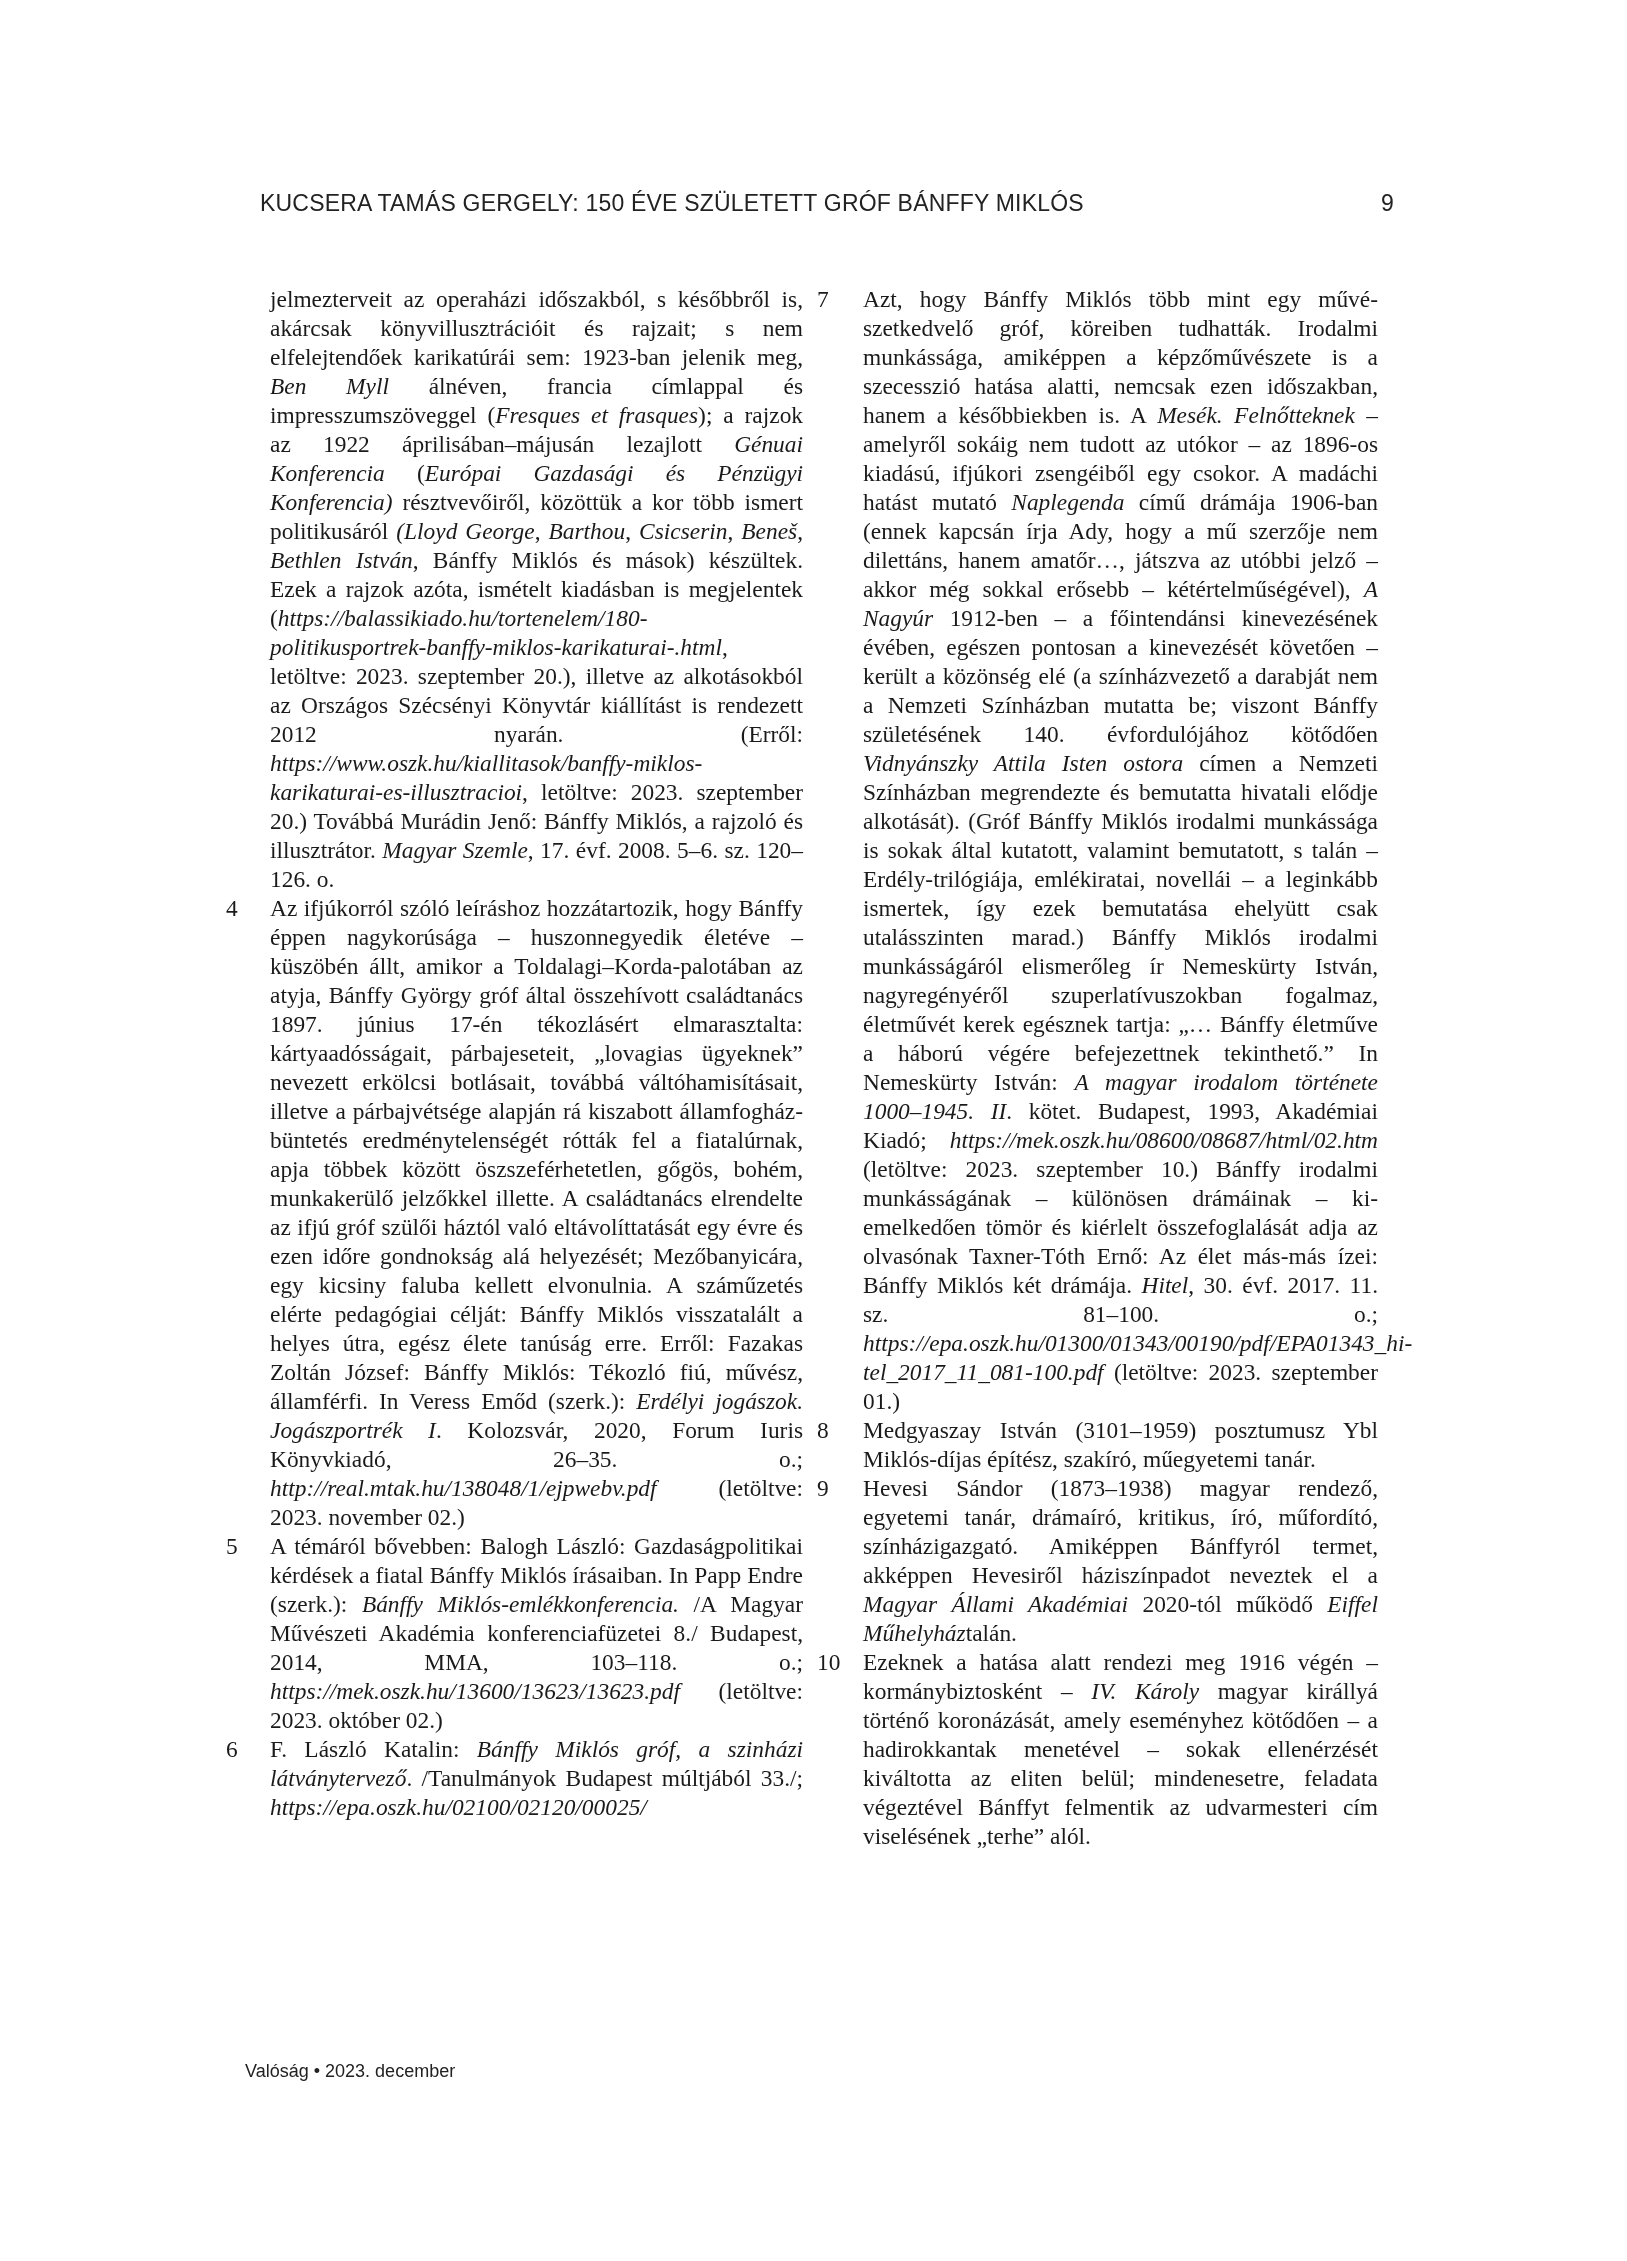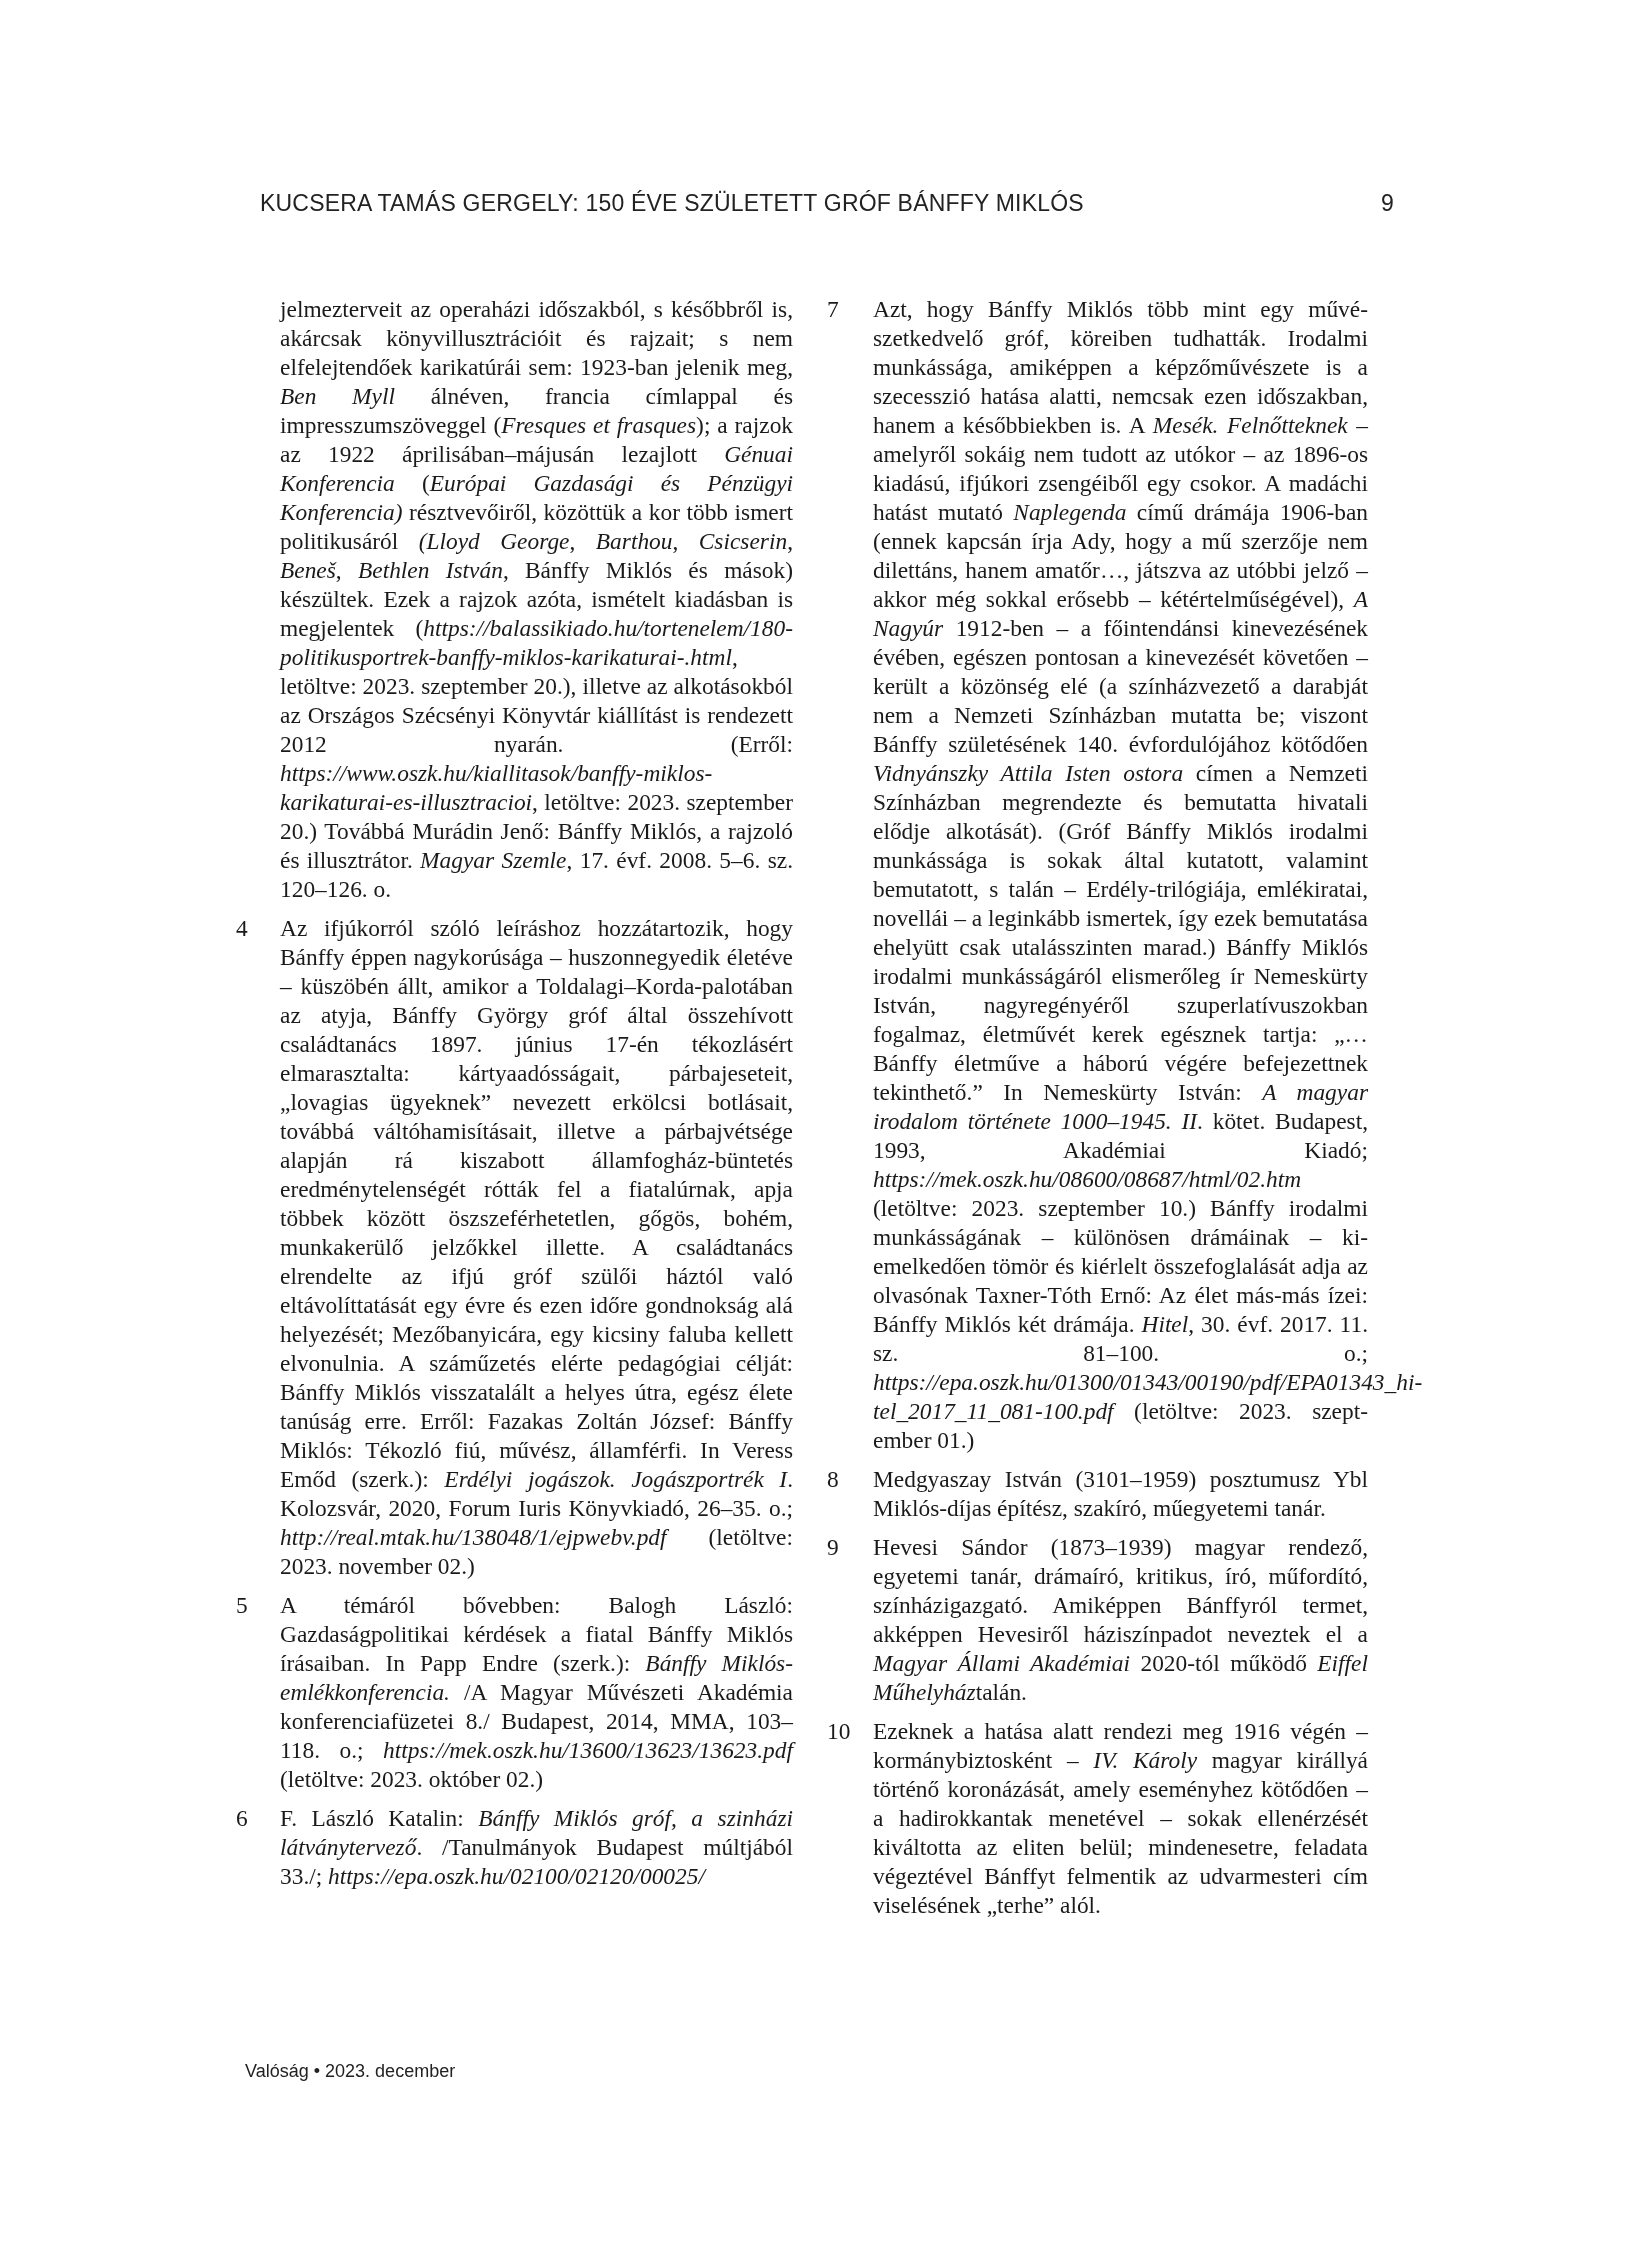--- a/index.html
+++ b/index.html
@@ -9,21 +9,21 @@
     font-family: "Liberation Sans", sans-serif; font-size: 23px; letter-spacing: 0.2px;
     display: flex; justify-content: space-between; color: #222;
   }
   .col {
     position: absolute; top: 285px;
     font-family: "Liberation Serif", serif; font-size: 23.4px; line-height: 29px;
     text-align: justify; hyphens: manual;
   }
   .col-left { left: 270px; width: 533px; }
   .col-right { left: 863px; width: 515px; }
-  .note { position: relative; margin: 10px; }
+  .note { position: relative; margin: 0; }
   .note-num { position: absolute; left: -44px; top: 0; width: 31px; text-align: left; }
   .col-right .note-num { left: -46px; }
   p.note > span { }
   .it { font-style: italic; }
   .footer {
     position: absolute; left: 245px; top: 2061px;
     font-family: "Liberation Sans", sans-serif; font-size: 18px; color: #222;
   }
 </style>
 </head>
@@ -40,21 +40,21 @@
       <p class="note"><span class="note-num">4</span><span>Az ifjúkorról szóló leíráshoz hozzátartozik, hogy Bánffy éppen nagykorúsága – huszonnegyedik életéve – küszöbén állt, amikor a Toldalagi–Korda-palotában az atyja, Bánffy György gróf által összehívott családtanács 1897. június 17-én tékozlásért elmarasztalta: kártyaadósságait, párbajeseteit, „lovagias ügyeknek” nevezett erkölcsi botlásait, továbbá váltóhamisításait, illetve a párbajvétsége alapján rá kiszabott államfogház-büntetés eredménytelenségét rót­ták fel a fiatalúrnak, apja többek között ösz­szeférhetetlen, gőgös, bohém, munkakerülő jelzőkkel illette. A családtanács elrendelte az ifjú gróf szülői háztól való eltávolíttatását egy évre és ezen időre gondnokság alá helye­zését; Mezőbanyicára, egy kicsiny faluba kel­lett elvonulnia. A száműzetés elérte pedagógiai célját: Bánffy Miklós visszatalált a helyes útra, egész élete tanúság erre. Erről: Fazakas Zoltán József: Bánffy Miklós: Tékozló fiú, művész, államférfi. In Veress Emőd (szerk.): </span><span class="it">Erdélyi jo­gászok. Jogászportrék I</span><span>. Kolozsvár, 2020, Forum Iuris Könyvkiadó, 26–35. o.; </span><span class="it">http://real.mtak.hu/138048/1/ejpwebv.pdf</span><span> (letöltve: 2023. novem­ber 02.)</span></p>
       <p class="note"><span class="note-num">5</span><span>A témáról bővebben: Balogh László: Gazdaságpolitikai kérdések a fiatal Bánffy Miklós írásaiban. In Papp Endre (szerk.): </span><span class="it">Bánffy Miklós-emlékkonferencia.</span><span> /A Magyar Művészeti Akadémia konferenciafüzetei 8./ Budapest, 2014, MMA, 103–118. o.; </span><span class="it">https://mek.oszk.hu/13600/13623/13623.pdf</span><span> (letöltve: 2023. október 02.)</span></p>
       <p class="note"><span class="note-num">6</span><span>F. László Katalin: </span><span class="it">Bánffy Miklós gróf, a szinházi látványtervező</span><span>. /Tanulmányok Budapest múltjá­ból 33./; </span><span class="it">https://epa.oszk.hu/02100/02120/00025/</span></p>
     </div>
 </div>
 
 <div class="col col-right">
   <div>
       <p class="note"><span class="note-num">7</span><span>Azt, hogy Bánffy Miklós több mint egy művé­szetkedvelő gróf, köreiben tudhatták. Irodalmi munkássága, amiképpen a képzőművészete is a szecesszió hatása alatti, nemcsak ezen idő­szakban, hanem a későbbiekben is. A </span><span class="it">Mesék. Felnőtteknek</span><span> – amelyről sokáig nem tudott az utókor – az 1896-os kiadású, ifjúkori zsengéiből egy csokor. A madáchi hatást mutató </span><span class="it">Naplegenda</span><span> című drámája 1906-ban (ennek kapcsán írja Ady, hogy a mű szerzője nem dilettáns, hanem amatőr…, játszva az utóbbi jelző – akkor még sokkal erősebb – kétértelműségével), </span><span class="it">A Nagyúr</span><span> 1912-ben – a főintendánsi kinevezésének évében, egészen pontosan a kinevezését követően – ke­rült a közönség elé (a színházvezető a darabját nem a Nemzeti Színházban mutatta be; viszont Bánffy születésének 140. évfordulójához kötő­dően </span><span class="it">Vidnyánszky Attila Isten ostora</span><span> címen a Nemzeti Színházban megrendezte és bemutatta hivatali elődje alkotását). (Gróf Bánffy Miklós irodalmi munkássága is sokak által kutatott, valamint bemutatott, s talán – Erdély-trilógiája, emlékiratai, novellái – a leginkább ismertek, így ezek bemutatása ehelyütt csak utalásszinten ma­rad.) Bánffy Miklós irodalmi munkásságáról el­ismerőleg ír Nemeskürty István, nagyregényéről szuperlatívuszokban fogalmaz, életművét kerek egésznek tartja: „… Bánffy életműve a háború végére befejezettnek tekinthető.” In Nemeskürty István: </span><span class="it">A magyar irodalom története 1000–1945. II</span><span>. kötet. Budapest, 1993, Akadémiai Kiadó; </span><span class="it">https://mek.oszk.hu/08600/08687/html/02.htm</span><span> (letöltve: 2023. szeptember 10.) Bánffy irodalmi munkásságának – különösen drámáinak – ki­emelkedően tömör és kiérlelt összefoglalását adja az olvasónak Taxner-Tóth Ernő: Az élet más-más ízei: Bánffy Miklós két drámája. </span><span class="it">Hitel</span><span>, 30. évf. 2017. 11. sz. 81–100. o.; </span><span class="it">https://epa.oszk.hu/01300/01343/00190/pdf/EPA01343_hi­tel_2017_11_081-100.pdf</span><span> (letöltve: 2023. szept­ember 01.)</span></p>
       <p class="note"><span class="note-num">8</span><span>Medgyaszay István (3101–1959) posztumusz Ybl Miklós-díjas építész, szakíró, műegyetemi tanár.</span></p>
-      <p class="note"><span class="note-num">9</span><span>Hevesi Sándor (1873–1939) magyar rendező, egyetemi tanár, drámaíró, kritikus, író, műfordító, színházigazgató. Amiképpen Bánffyról termet, akképpen Hevesiről háziszínpadot neveztek el a </span><span class="it">Magyar Állami Akadémiai</span><span> 2020-tól működő </span><span class="it">Eiffel Műhelyház</span><span>talán.</span></p>
+      <p class="note"><span class="note-num">9</span><span>Hevesi Sándor (1873–1938) magyar rendező, egyetemi tanár, drámaíró, kritikus, író, műfordító, színházigazgató. Amiképpen Bánffyról termet, akképpen Hevesiről háziszínpadot neveztek el a </span><span class="it">Magyar Állami Akadémiai</span><span> 2020-tól működő </span><span class="it">Eiffel Műhelyház</span><span>talán.</span></p>
       <p class="note"><span class="note-num">10</span><span>Ezeknek a hatása alatt rendezi meg 1916 vé­gén – kormánybiztosként – </span><span class="it">IV. Károly</span><span> magyar királlyá történő koronázását, amely eseményhez kötődően – a hadirokkantak menetével – so­kak ellenérzését kiváltotta az eliten belül; min­denesetre, feladata végeztével Bánffyt felmentik az udvarmesteri cím viselésének „terhe” alól.</span></p>
     </div>
 </div>
 
 <div class="footer">
   <span>Valóság</span>
   <span>•</span>
   <span>2023. december</span>
 </div>
 

